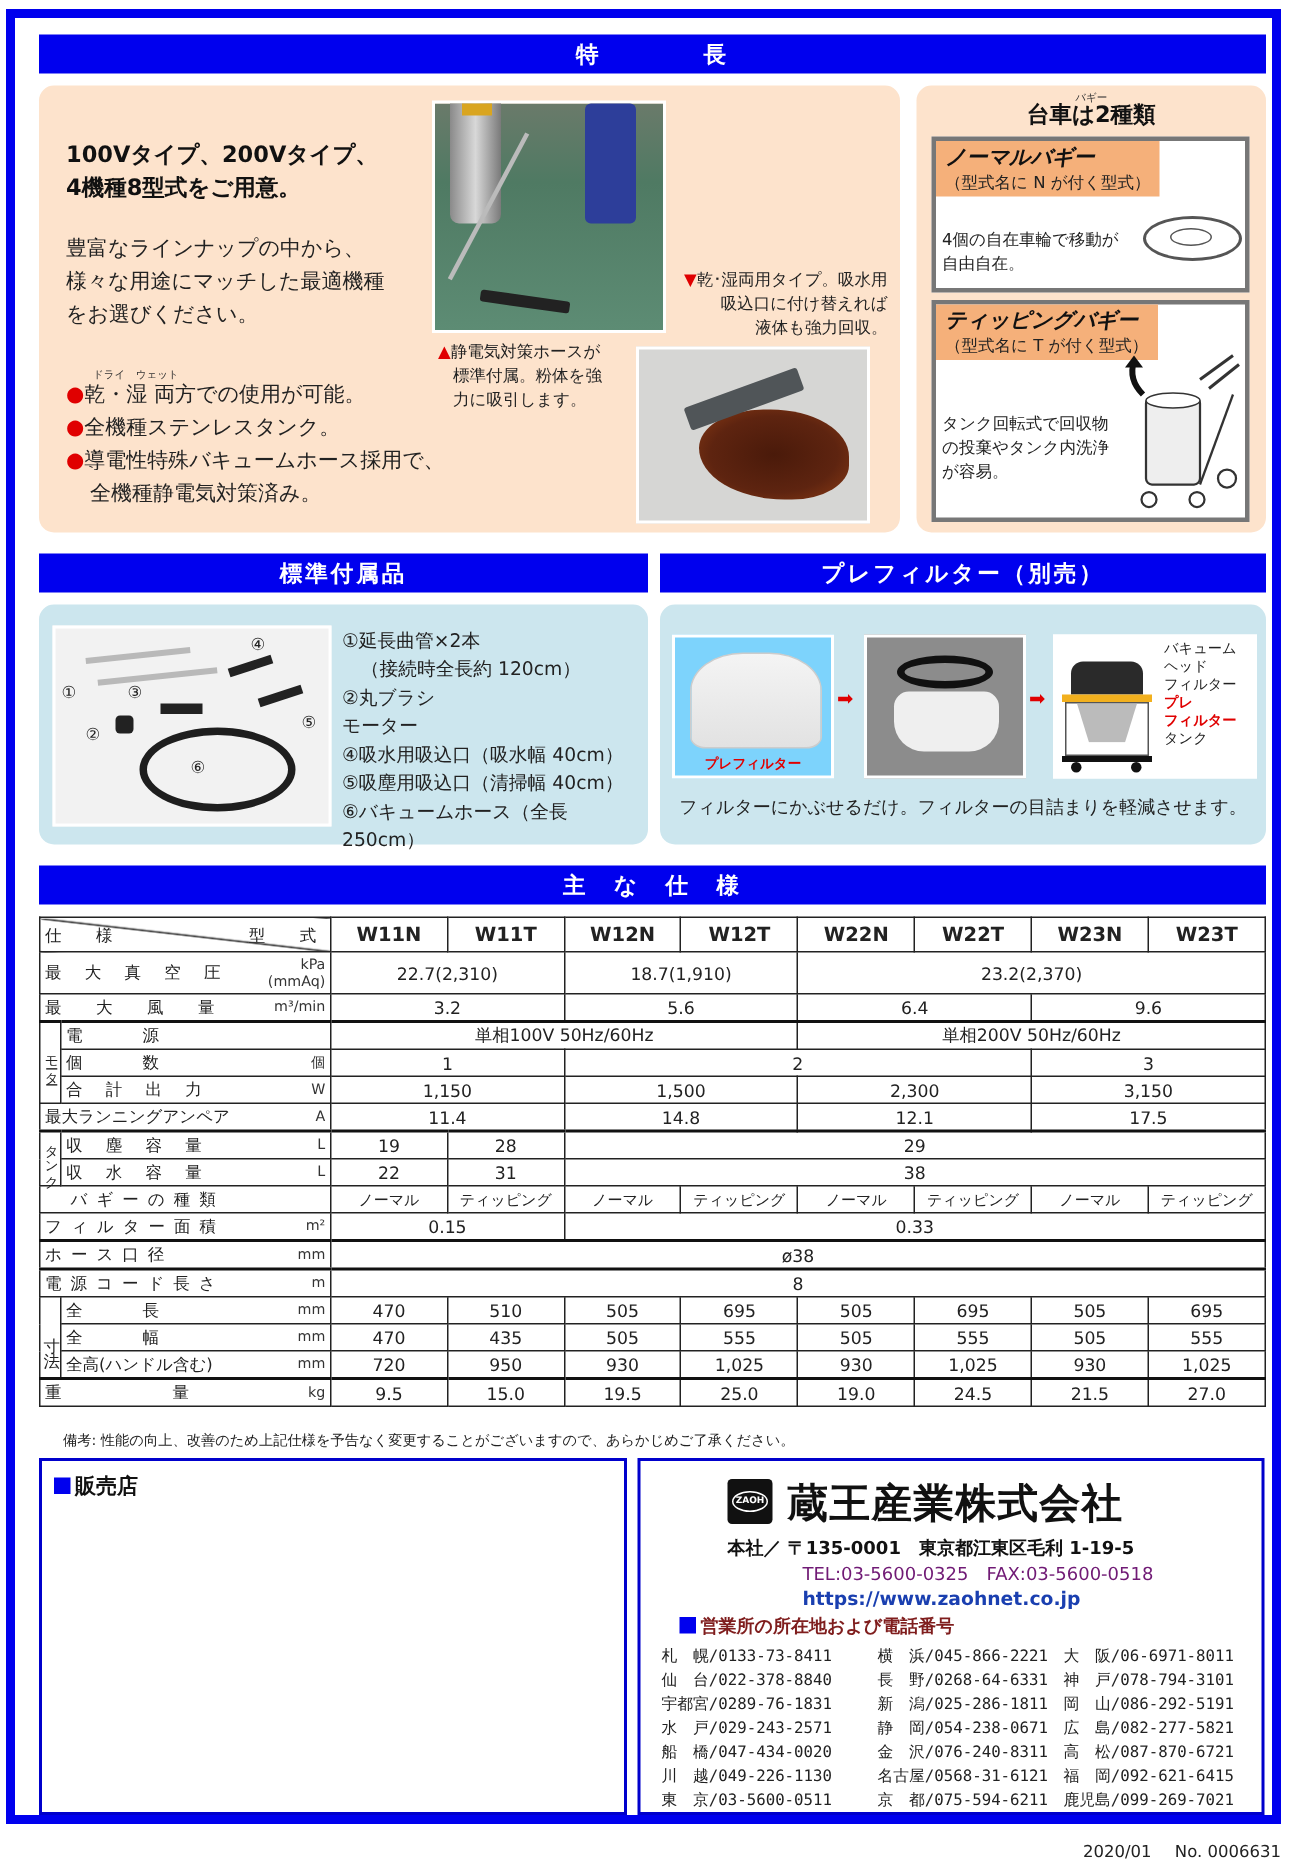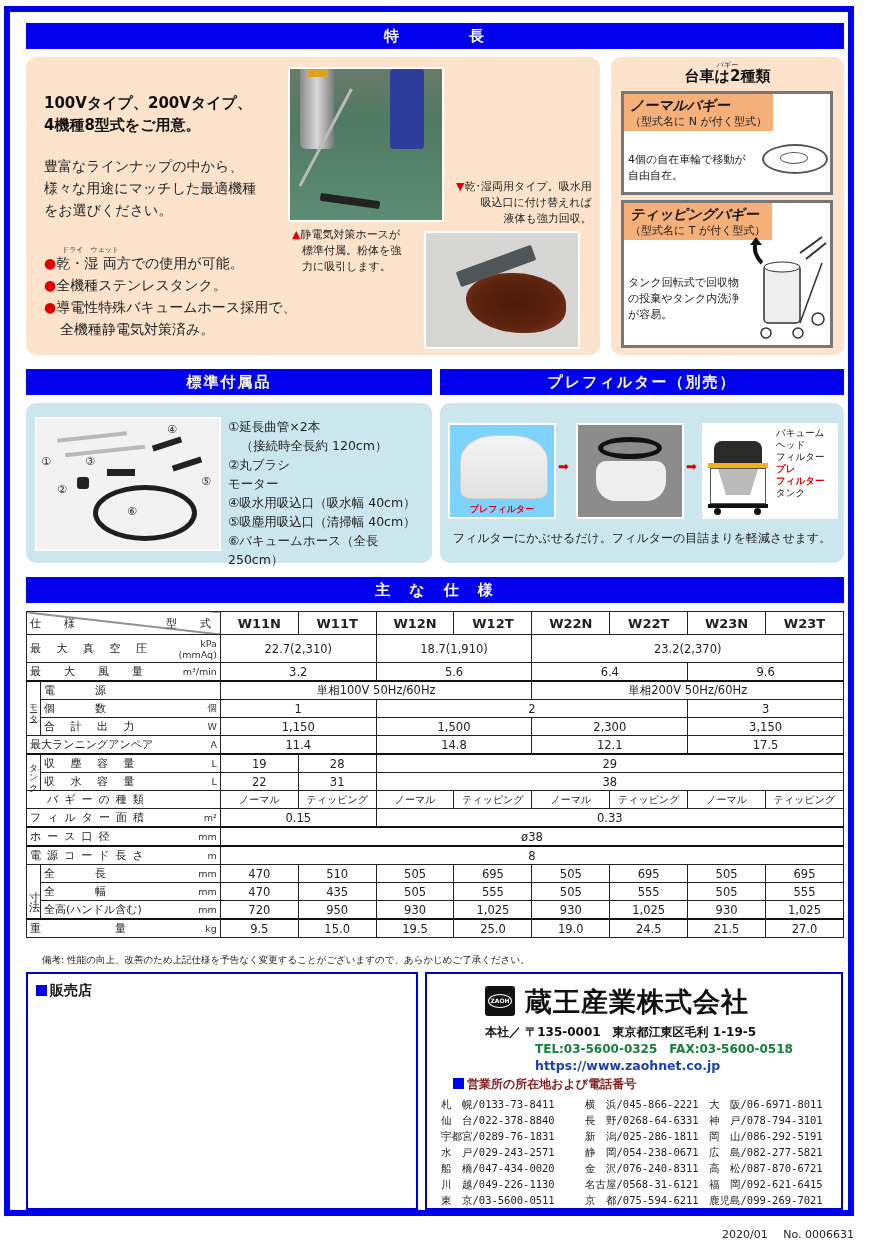--- a/index.html
+++ b/index.html
@@ -366,21 +366,21 @@
 <div class="dealer">
   <div class="abs" style="left:8px;top:8px;font-size:14px;font-weight:bold;color:#111;"><span class="sq"></span><span>販売店</span></div>
 </div>
 
 <div class="company">
   <div class="abs" style="left:58px;top:12px;width:30px;height:30px;background:#111;border-radius:3px;">
     <div class="abs" style="left:3px;top:8px;width:22px;height:12px;border:1.5px solid #fff;border-radius:50%;color:#fff;font-size:6px;font-weight:bold;text-align:center;line-height:12px;">ZAOH</div>
   </div>
   <div class="abs" style="left:98px;top:10px;font-size:27px;font-weight:bold;font-family:'DejaVu Serif',serif;color:#111;letter-spacing:1px;">蔵王産業株式会社</div>
   <div class="abs" style="left:58px;top:50px;font-size:12px;font-weight:bold;color:#111;">本社／ 〒135-0001　東京都江東区毛利 1-19-5</div>
-  <div class="abs" style="left:108px;top:67px;font-size:12px;font-weight:bold;color:#15803d;">TEL:03-5600-0325　FAX:03-5600-0518</div>
+  <div class="abs" style="left:108px;top:67px;font-size:12px;font-weight:normal;color:#701a75;">TEL:03-5600-0325　FAX:03-5600-0518</div>
   <div class="abs" style="left:108px;top:84px;font-size:12.5px;font-weight:bold;color:#1a3fb0;">https://www.zaohnet.co.jp</div>
   <div class="abs" style="left:26px;top:102px;font-size:12px;font-weight:bold;color:#7f1d1d;"><span class="sq"></span><span>営業所の所在地および電話番号</span></div>
   <div class="offices">
     <div class="col" style="left:0;">
       <div>札　幌/0133-73-8411</div>
       <div>仙　台/022-378-8840</div>
       <div>宇都宮/0289-76-1831</div>
       <div>水　戸/029-243-2571</div>
       <div>船　橋/047-434-0020</div>
       <div>川　越/049-226-1130</div>

